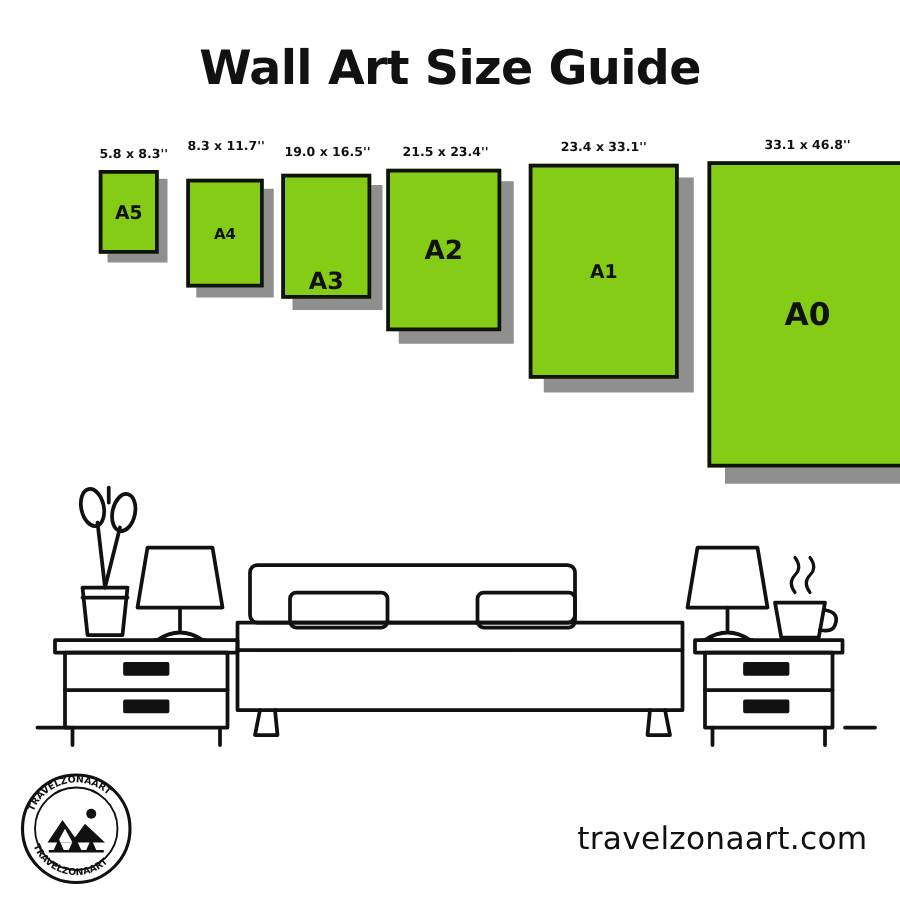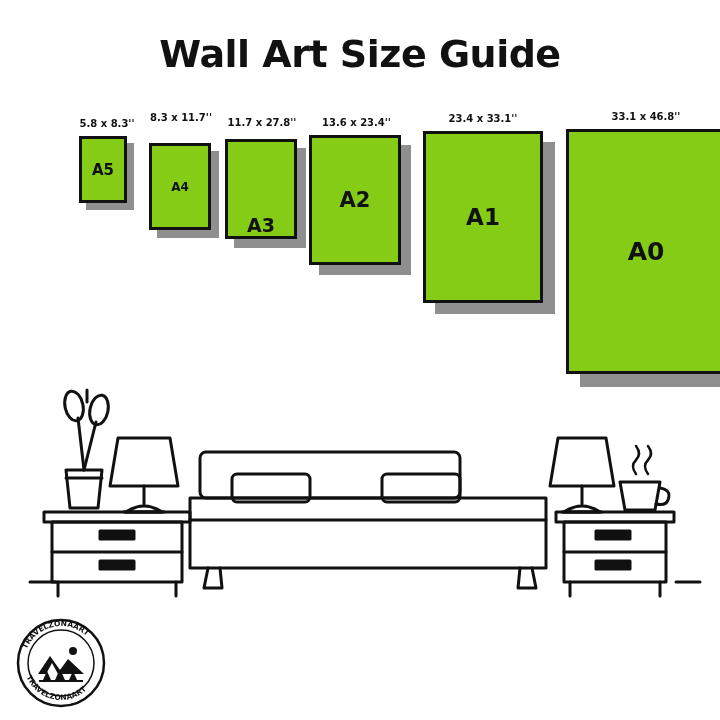--- a/index.html
+++ b/index.html
@@ -113,40 +113,40 @@
 
     <div class="frame-group">
       <div class="frame-label" style="left:100px; top:112px; width:72px;">8.3 x 11.7''</div>
       <div class="frame-shadow" style="left:112px; top:151px; width:62px; height:87px;"></div>
       <div class="frame-box" style="left:104px; top:143px; width:62px; height:87px;">
         <span class="frame-name" style="font-size:12px;">A4</span>
       </div>
     </div>
 
     <div class="frame-group">
-      <div class="frame-label" style="left:172px; top:117px; width:90px;">11.7 x 27.8''</div>
+      <div class="frame-label" style="left:172px; top:117px; width:90px;">19.0 x 16.5''</div>
       <div class="frame-shadow" style="left:189px; top:148px; width:72px; height:100px;"></div>
       <div class="frame-box" style="left:180px; top:139px; width:72px; height:100px;align-items:flex-end;">
         <span class="frame-name" style="font-size:19px;">A3</span>
       </div>
     </div>
 
     <div class="frame-group">
-      <div class="frame-label" style="left:264px; top:117px; width:95px;">13.6 x 23.4''</div>
+      <div class="frame-label" style="left:264px; top:117px; width:95px;">21.5 x 23.4''</div>
       <div class="frame-shadow" style="left:274px; top:145px; width:92px; height:130px;"></div>
       <div class="frame-box" style="left:264px; top:135px; width:92px; height:130px;">
         <span class="frame-name" style="font-size:21px;">A2</span>
       </div>
     </div>
 
     <div class="frame-group">
       <div class="frame-label" style="left:378px; top:113px; width:120px;">23.4 x 33.1''</div>
       <div class="frame-shadow" style="left:390px; top:142px; width:120px; height:172px;"></div>
       <div class="frame-box" style="left:378px; top:131px; width:120px; height:172px;">
-        <span class="frame-name" style="font-size:23px;">A1</span>
+        <span class="frame-name" style="font-size:15px;">A1</span>
       </div>
     </div>
 
     <div class="frame-group">
       <div class="frame-label" style="left:521px; top:111px; width:160px;">33.1 x 46.8''</div>
       <div class="frame-shadow" style="left:535px; top:142px; width:160px; height:245px;"></div>
       <div class="frame-box" style="left:521px; top:129px; width:160px; height:245px;">
         <span class="frame-name" style="font-size:25px;">A0</span>
       </div>
     </div>
@@ -248,14 +248,15 @@
       <path id="arcBot" d="M45,45 m-37,0 a37,37 0 0,0 74,0" fill="none"></path>
       <text font-size="7.5" font-family="DejaVu Sans, sans-serif" font-weight="bold" fill="#111111">
         <textPath href="#arcTop" startOffset="12%">TRAVELZONAART</textPath>
       </text>
       <text font-size="7.5" font-family="DejaVu Sans, sans-serif" font-weight="bold" fill="#111111">
         <textPath href="#arcBot" startOffset="12%">TRAVELZONAART</textPath>
       </text>
     </svg>
   </div>
 
+  <div class="site">travelzonaart.com</div>
 
 </div>
 
 </body></html>

